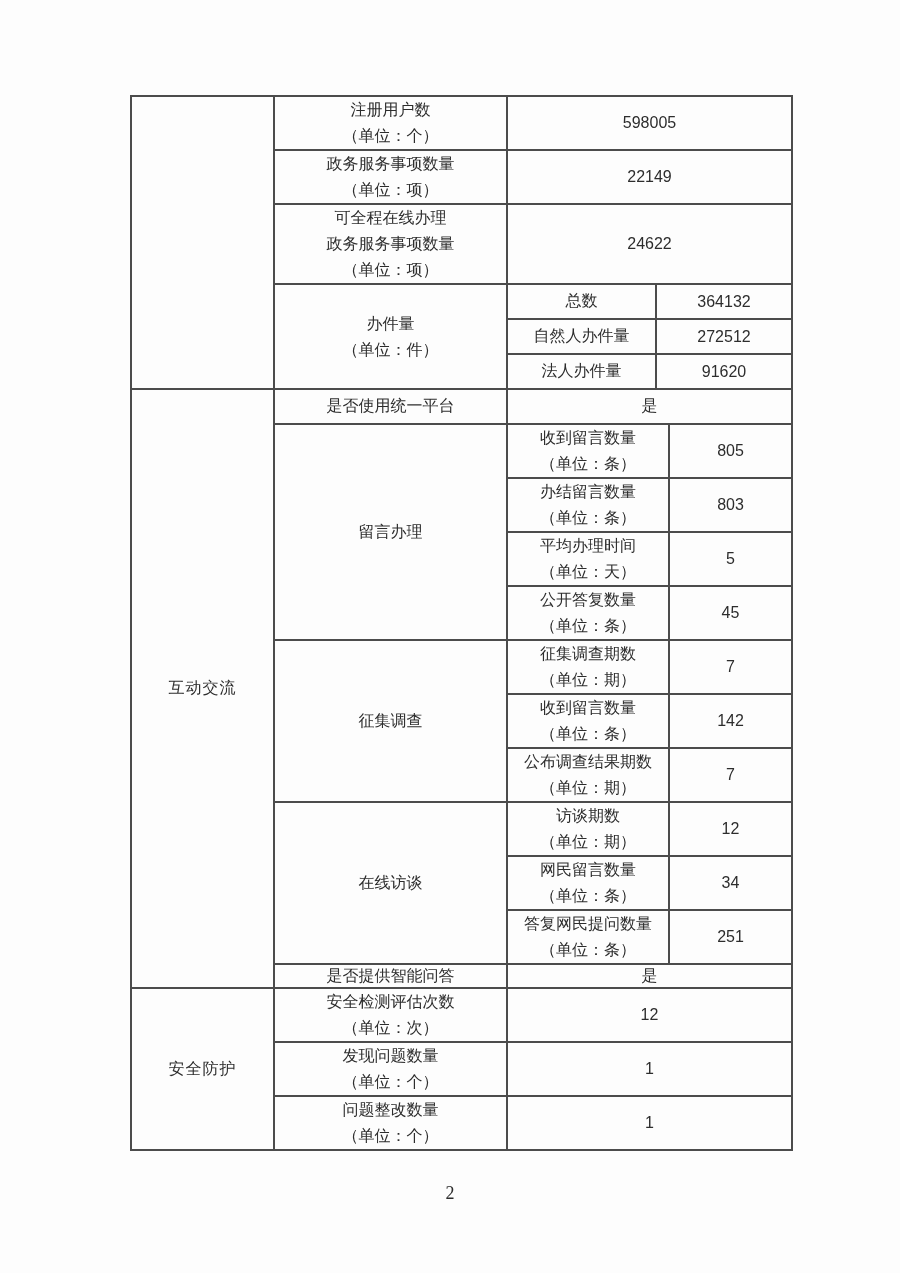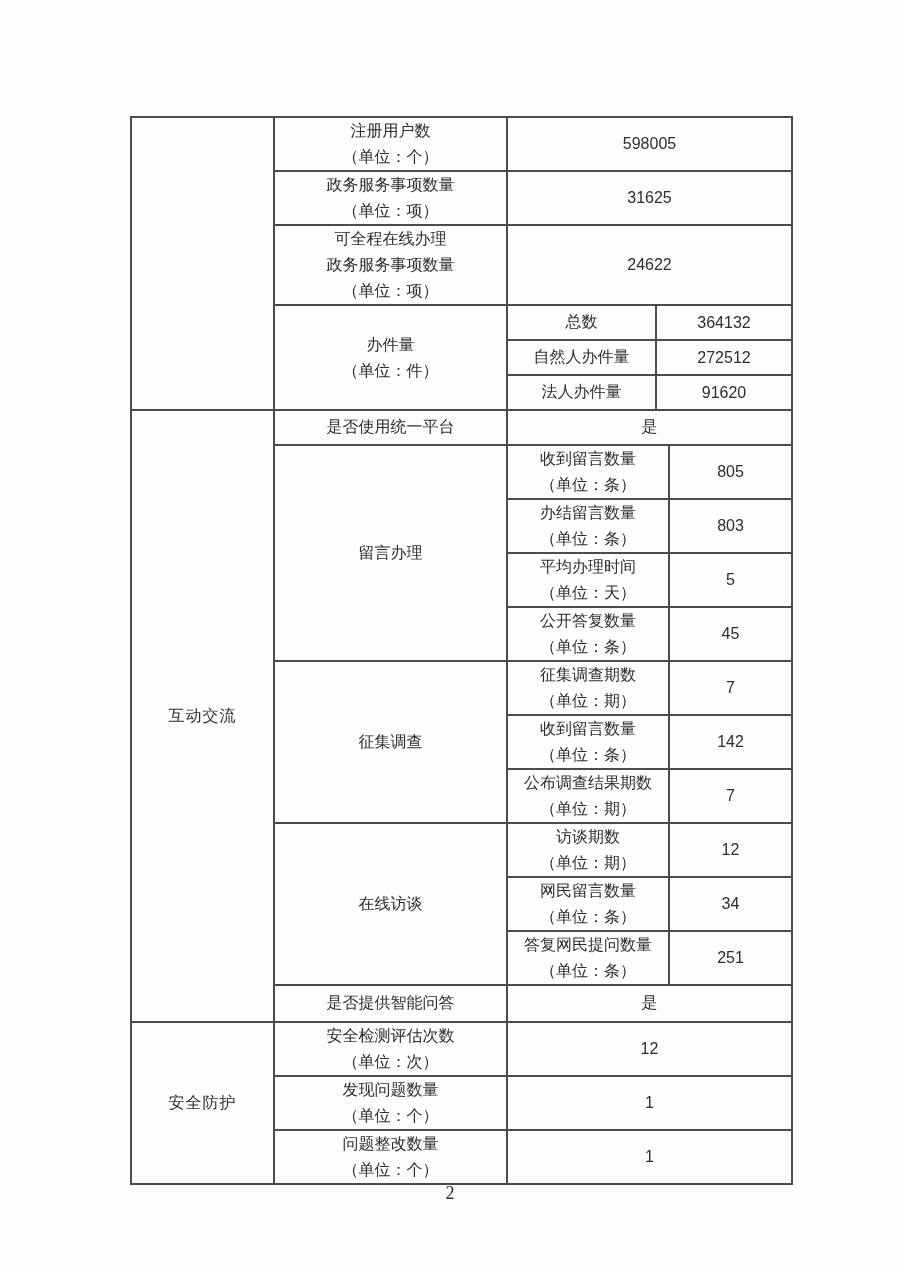--- a/index.html
+++ b/index.html
@@ -12,21 +12,21 @@
     position: relative;
     width: 900px;
     height: 1273px;
     background: #fdfdfd;
     color: #2d2d2d;
     overflow: hidden;
   }
   table.report {
     position: absolute;
     left: 130px;
-    top: 116px;
+    top: 95px;
     width: 661px;
     border-collapse: collapse;
     table-layout: fixed;
   }
   table.report td {
     border: 2px solid #4c4c4c;
     text-align: center;
     vertical-align: middle;
     padding: 0;
     font-size: 16px;
@@ -76,21 +76,21 @@
           <div>注册用户数</div>
           <div>（单位：个）</div>
         </td>
         <td class="val" colspan="3">598005</td>
       </tr>
       <tr style="height:51px">
         <td class="item">
           <div>政务服务事项数量</div>
           <div>（单位：项）</div>
         </td>
-        <td class="val" colspan="3">31625</td>
+        <td class="val" colspan="3">22149</td>
       </tr>
       <tr style="height:79px">
         <td class="item">
           <div>可全程在线办理</div>
           <div>政务服务事项数量</div>
           <div>（单位：项）</div>
         </td>
         <td class="val" colspan="3">24622</td>
       </tr>
       <tr style="height:35px">
@@ -181,21 +181,21 @@
         </td>
         <td class="val">34</td>
       </tr>
       <tr style="height:53px">
         <td class="sub" colspan="2">
           <div>答复网民提问数量</div>
           <div>（单位：条）</div>
         </td>
         <td class="val">251</td>
       </tr>
-      <tr style="height:37px">
+      <tr style="height:24px">
         <td class="item">是否提供智能问答</td>
         <td class="val" colspan="3">是</td>
       </tr>
 
       <tr style="height:53px">
         <td class="group" rowspan="3">安全防护</td>
         <td class="item">
           <div>安全检测评估次数</div>
           <div>（单位：次）</div>
         </td>

